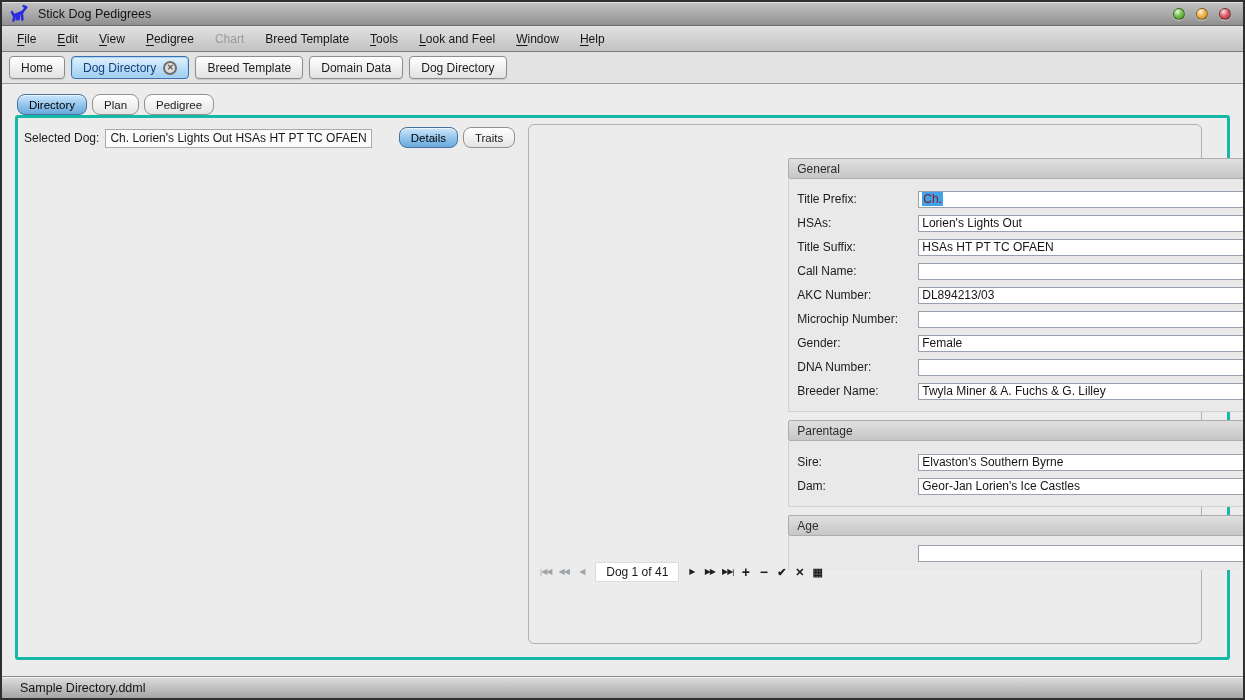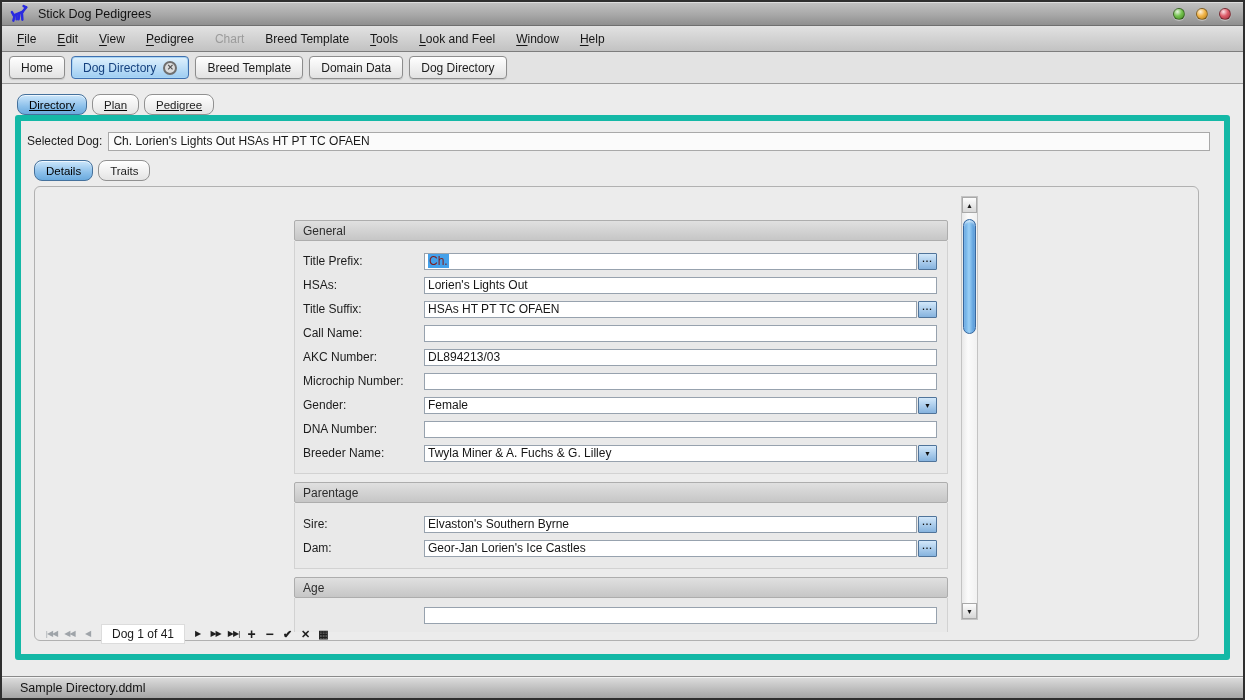--- a/index.html
+++ b/index.html
@@ -75,39 +75,39 @@
     width:14px; height:14px; border-radius:50%;
     border:2px solid #6f6f6f; background:#dcdcdc;
     color:#505050; font-size:8px; font-weight:bold;
     display:inline-flex; align-items:center; justify-content:center;
     line-height:1;
   }
 
   
   .content{ flex:1; display:flex; flex-direction:column; background:#ececec; min-height:0; }
 
-  .view-tabs-row{ padding:10px 0 0 15px; height:31px; display:flex; gap:5px;text-decoration:underline; }
+  .view-tabs-row{ padding:10px 0 0 15px; height:31px; display:flex; gap:5px; }
   .tab-sub{
     height:21px; display:inline-flex; align-items:center;
     padding:0 11px; font-size:11.5px; color:#1c1c1c;
     background:linear-gradient(#ffffff, #e4e4e4);
     border:1px solid #919191; border-radius:8px;
   }
   .tab-sub.active{
     background:linear-gradient(#cde7fb 0%, #8cc0ea 60%, #6aaade 100%);
     border:1px solid #45719c;
     box-shadow:inset 0 1px 0 rgba(255,255,255,.65);
     color:#000;
   }
 
   .dir-panel{
     flex:1; margin:0 13px 16px 13px;
-    border:6px solid #14b8a6; border-radius:3px;
+    border:3px solid #14b8a6; border-radius:3px;
     background:#ececec;
-    display:flex; flex-direction:column; min-height:0;
+    display:flex; flex-direction:row; min-height:0;
   }
   .selected-dog-row{
     margin:10px 14px 0 6px; height:20px;
     display:flex; align-items:center; gap:6px;
   }
   .selected-dog-label{ font-size:12px; color:#1c1c1c; white-space:nowrap; }
   .selected-dog-field{
     flex:1; height:19px; line-height:17px;
     background:#fbfbfb; border:1px solid #a9a9a9;
     font-size:12px; color:#1a1a1a; padding:0 4px;

